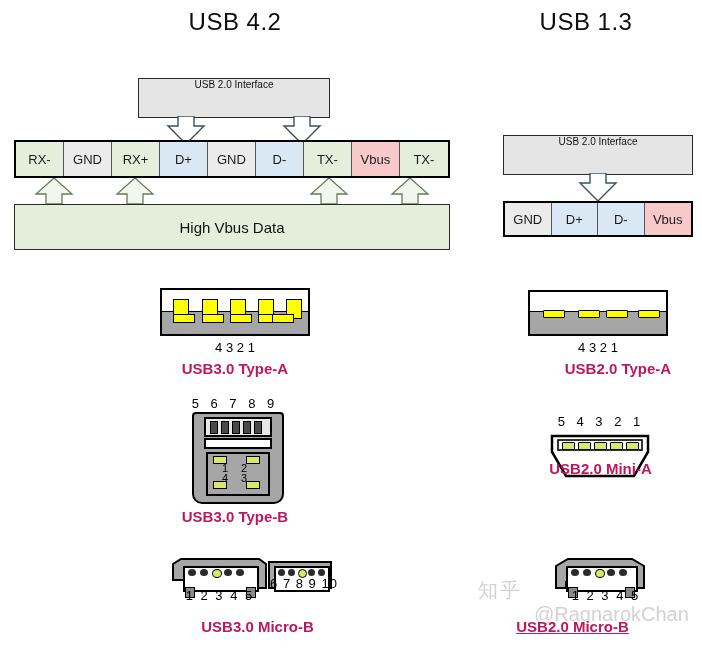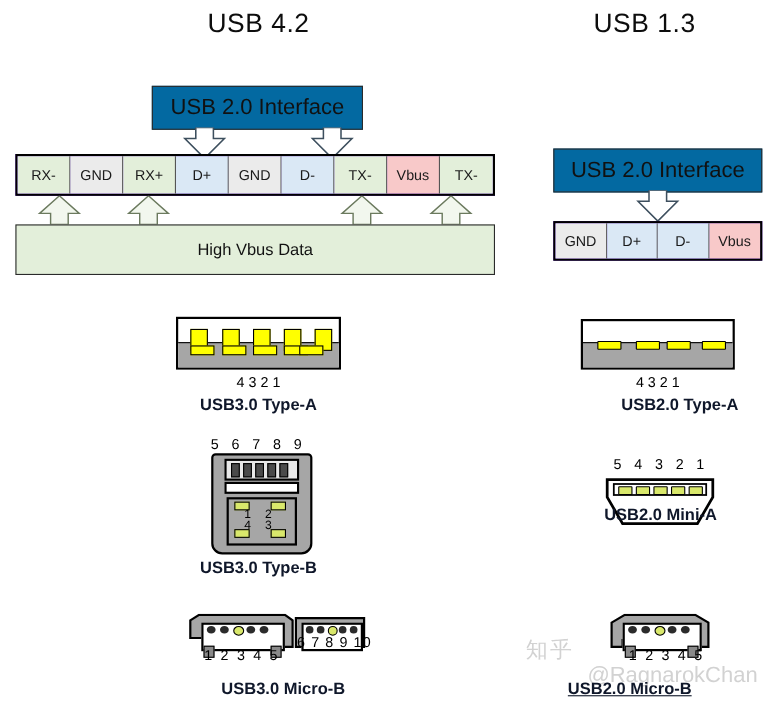--- a/index.html
+++ b/index.html
@@ -22,35 +22,34 @@
     font-size: 24px;
     font-weight: 400;
     text-align: center;
     letter-spacing: 0.5px;
     color: #0d0d0d;
   }
 
   
   .iface-box {
     box-sizing: border-box;
-    background: #0369a1;
+    background: #e5e5e5;
     border: 1.5px solid #2a2a2a;
     display: flex;
-    align-items: center;
     justify-content: center;
-    font-size: 20px;
+    font-size: 10px;
     color: #111;
   }
 
   
   .pin-row {
     box-sizing: border-box;
     border: 2.5px solid #000;
     display: flex;
-    background: #6d28d9;
+    background: #fde047;
   }
   .pin-cell {
     box-sizing: border-box;
     border-right: 1px solid #555;
     display: flex;
     align-items: center;
     justify-content: center;
     font-size: 13px;
     color: #1a1a1a;
     height: 100%;
@@ -67,21 +66,21 @@
     justify-content: center;
     font-size: 15px;
     color: #111;
   }
 
   
   .conn-caption {
     font-size: 15px;
     font-weight: bold;
     text-align: center;
-    color: #0f172a;
+    color: #be185d;
     width: 100%;
   }
   .pin-num-row {
     font-size: 13px;
     color: #000;
     text-align: center;
     white-space: nowrap;
   }
 
   

